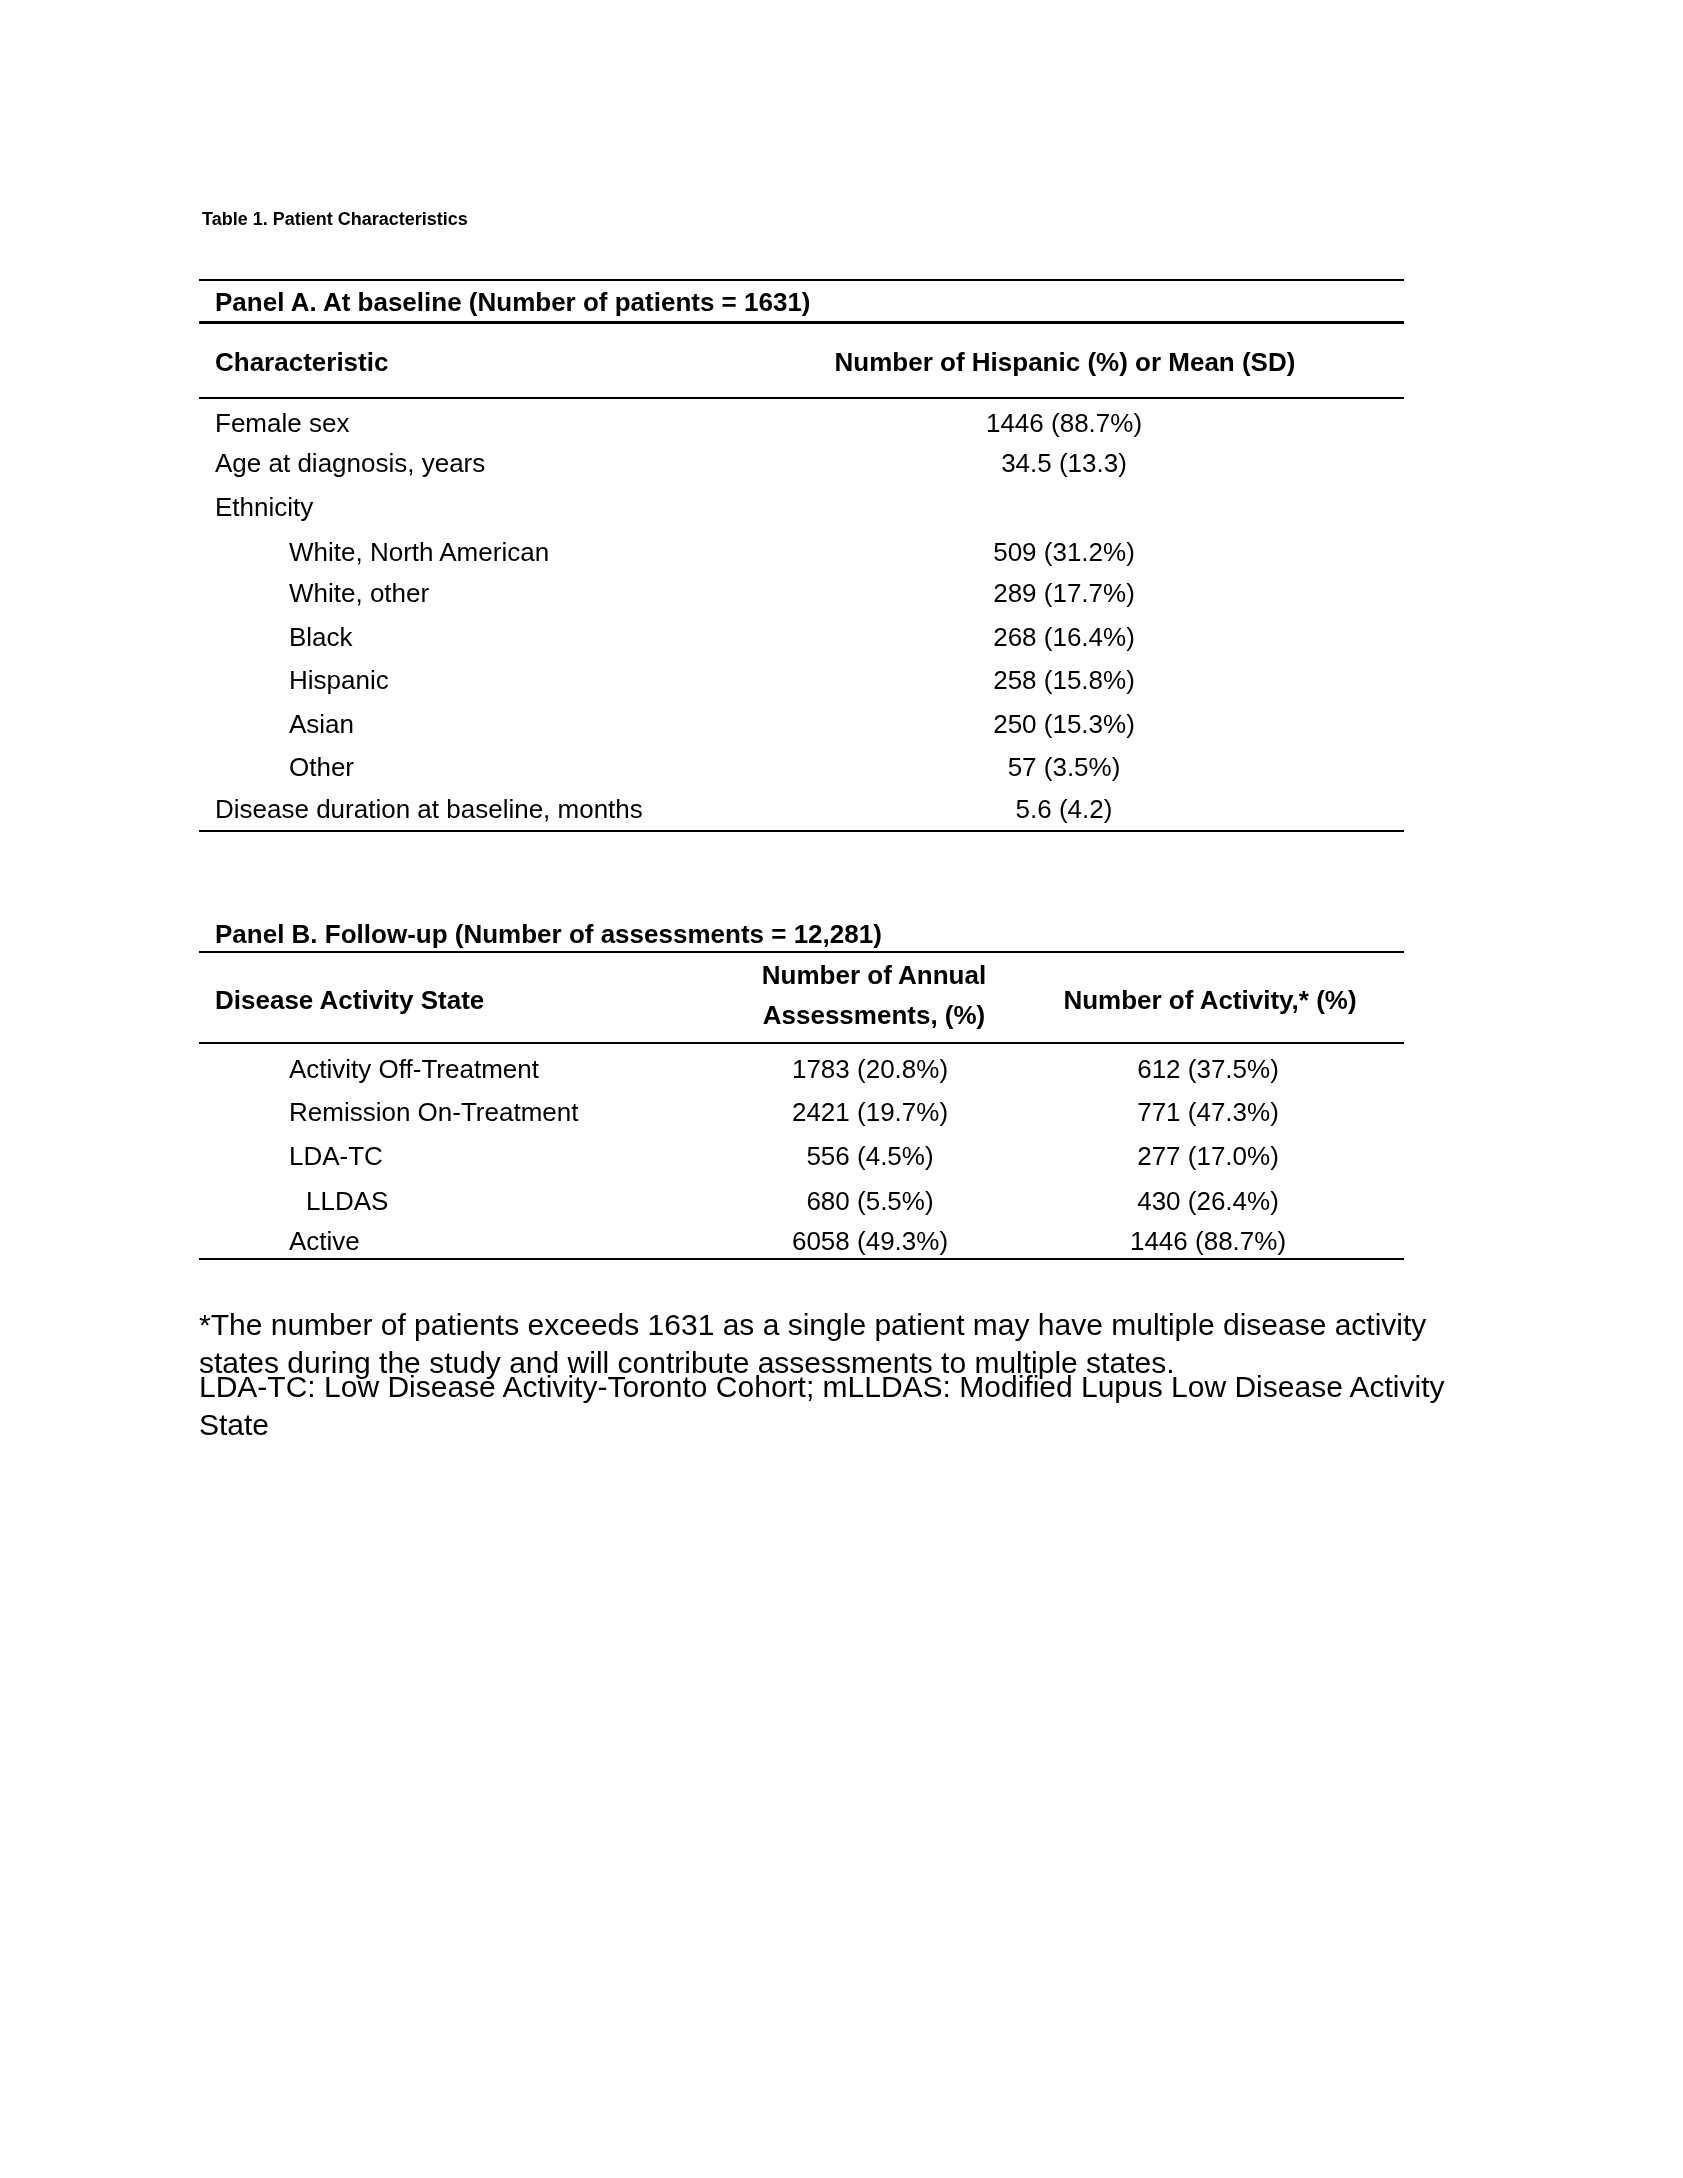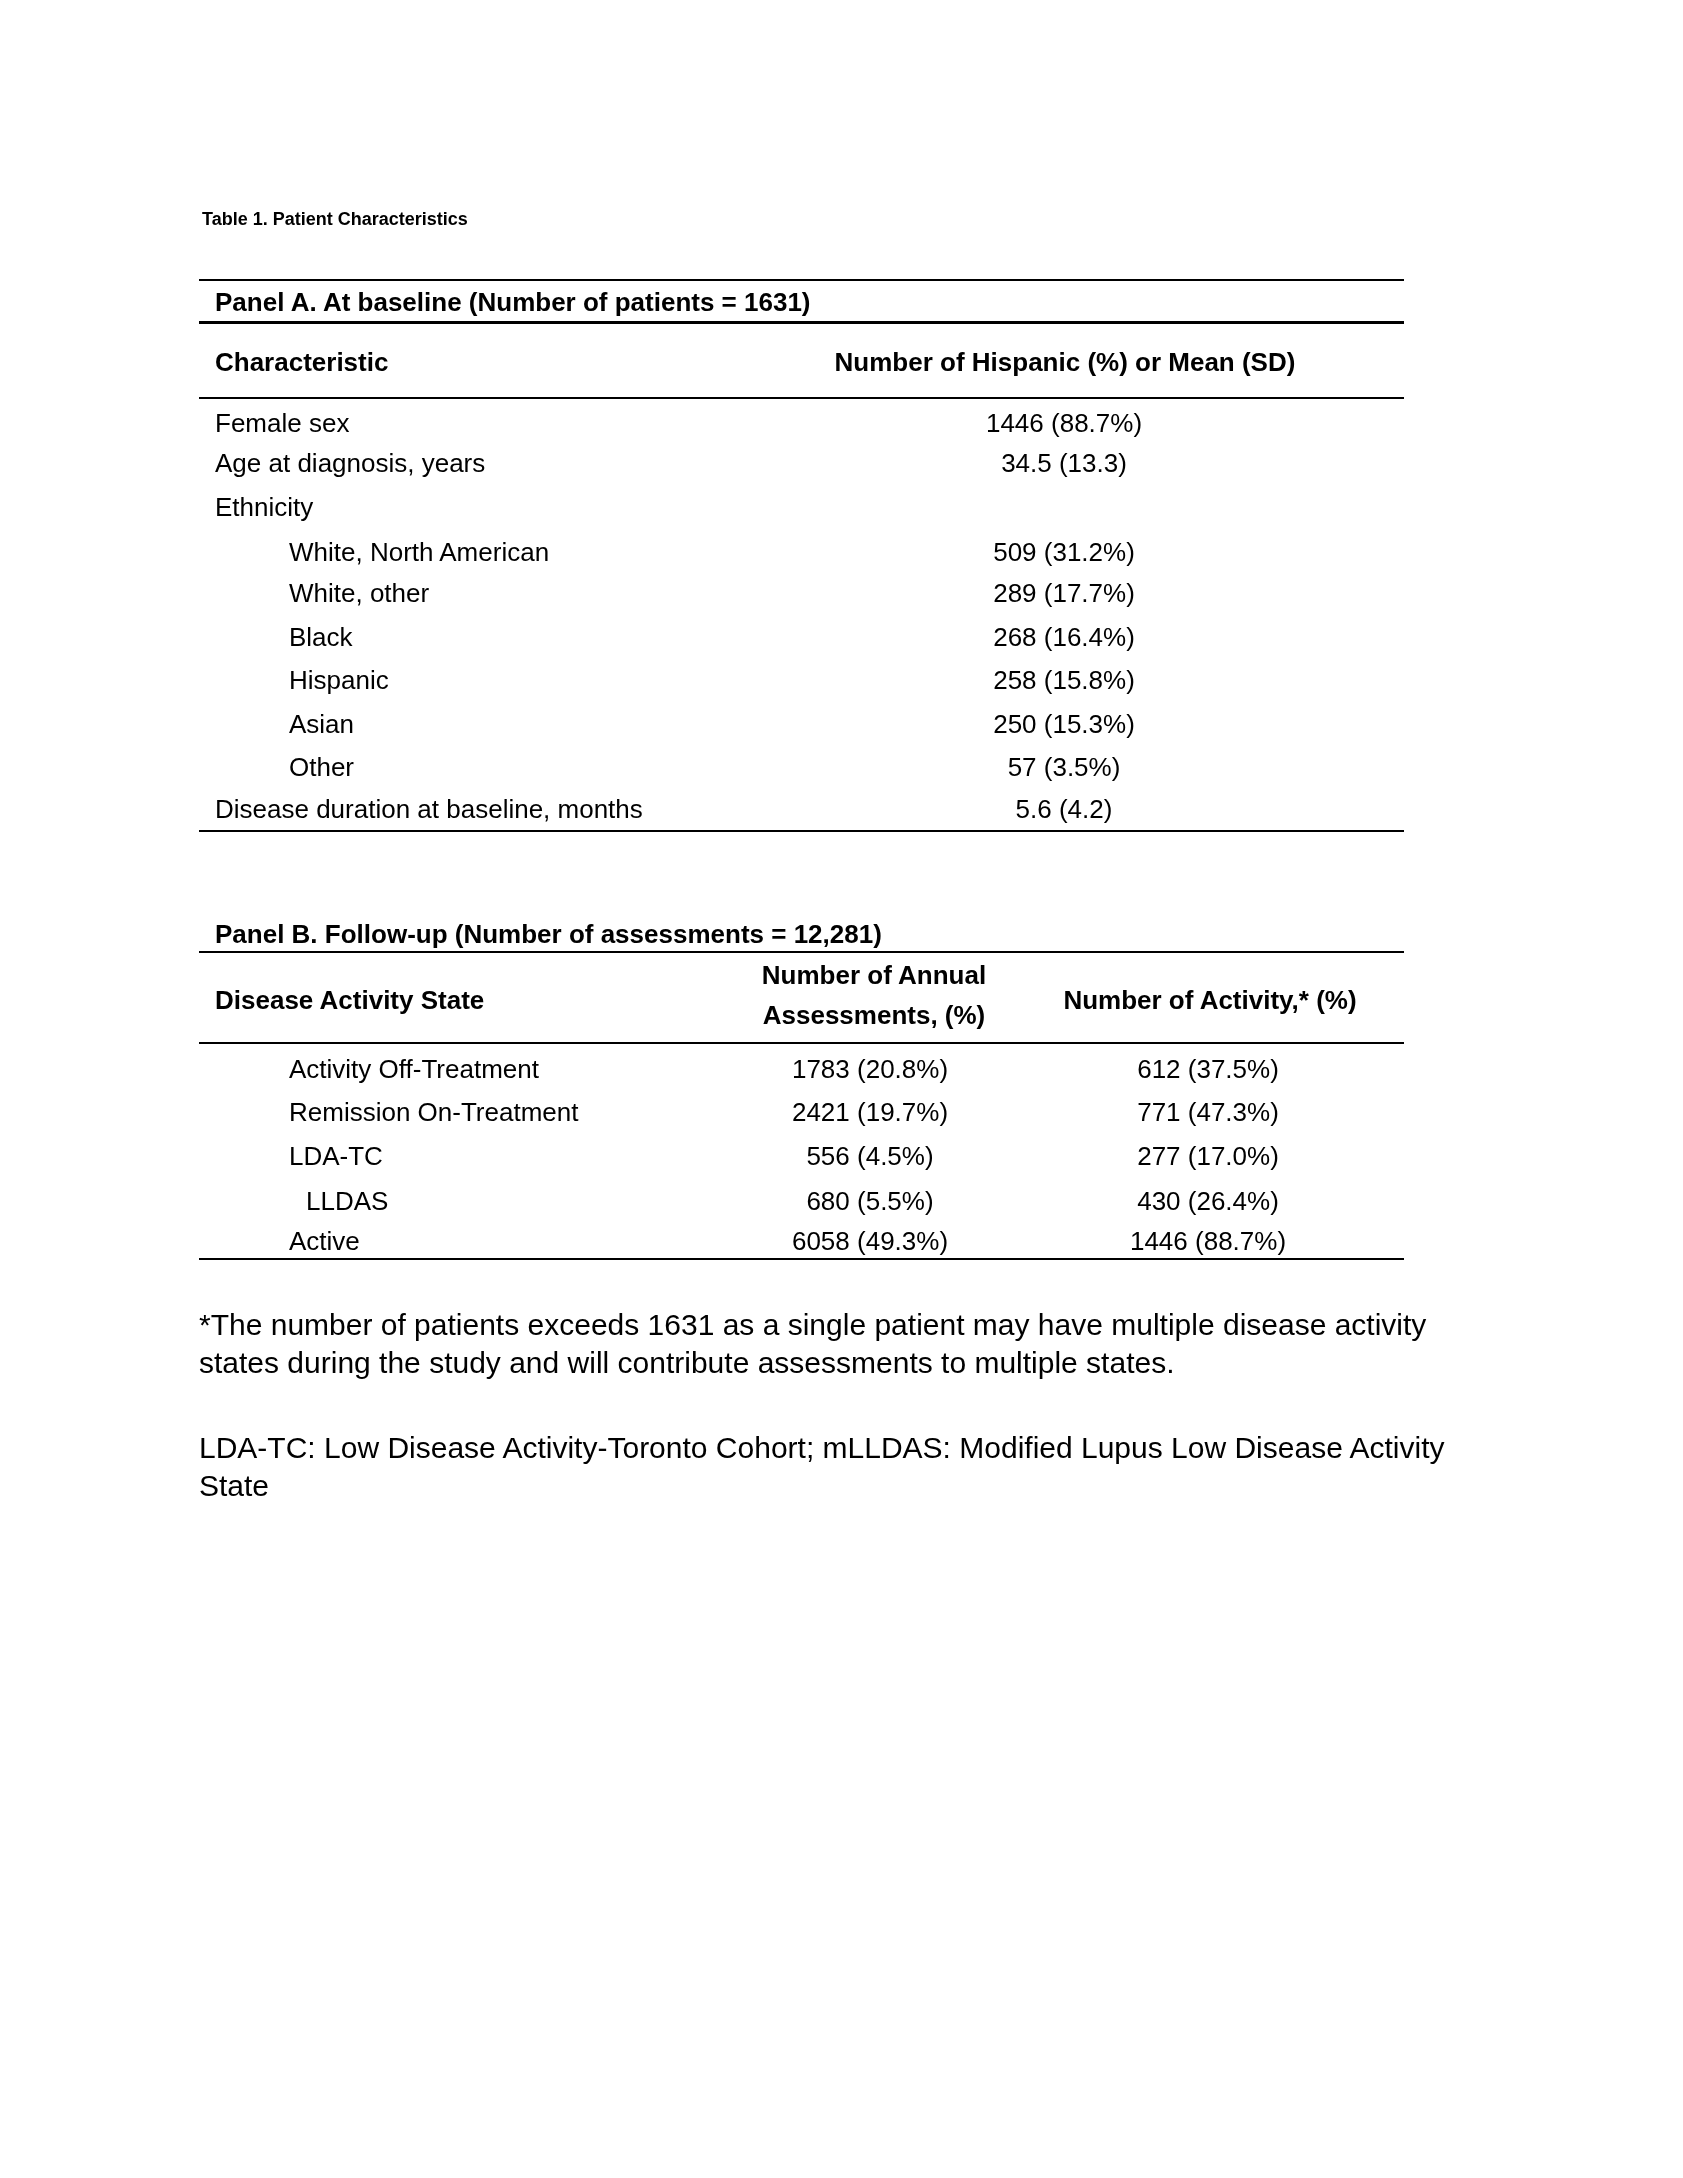--- a/index.html
+++ b/index.html
@@ -104,14 +104,14 @@
   </div>
   <div>
     <div class="abs t" style="left:289px; top:1226px;">Active</div>
     <div class="abs t c" style="left:870px; top:1226px;">6058 (49.3%)</div>
     <div class="abs t c" style="left:1208px; top:1226px;">1446 (88.7%)</div>
   </div>
   <div class="rule thin" style="top:1258px;"></div>
 </div>
 
 <div class="foot" style="top:1306px;">*The number of patients exceeds 1631 as a single patient may have multiple disease activity states during the study and will contribute assessments to multiple states.</div>
-<div class="foot" style="top:1429px;">LDA-TC: Low Disease Activity-Toronto Cohort; mLLDAS: Modified Lupus Low Disease Activity State</div>
+<div class="foot" style="top:1368px;">LDA-TC: Low Disease Activity-Toronto Cohort; mLLDAS: Modified Lupus Low Disease Activity State</div>
 
 
 </body></html>

